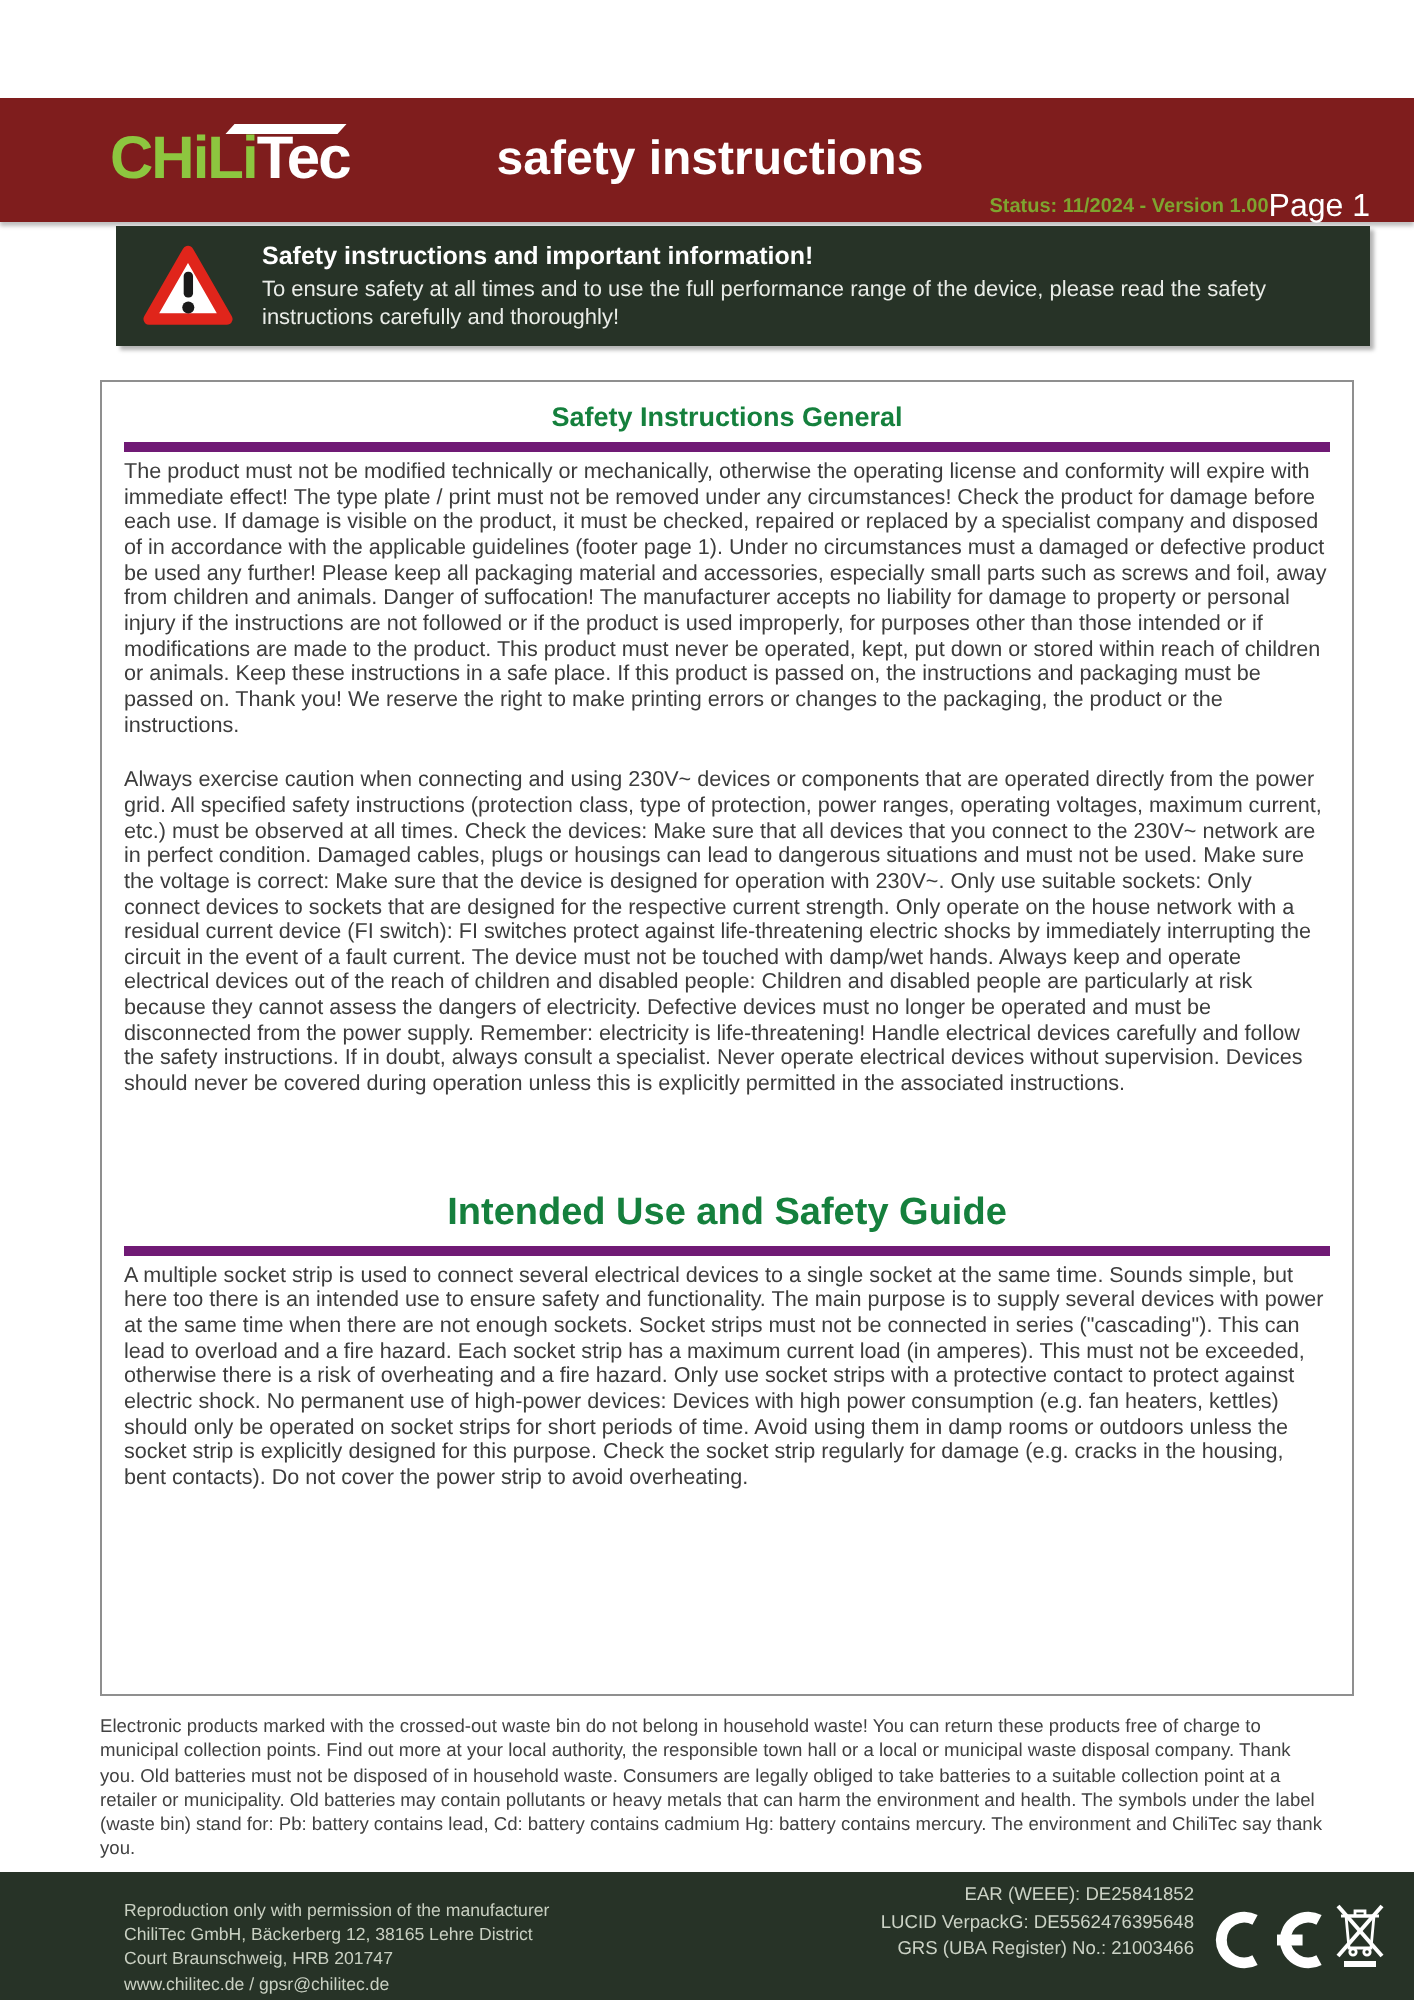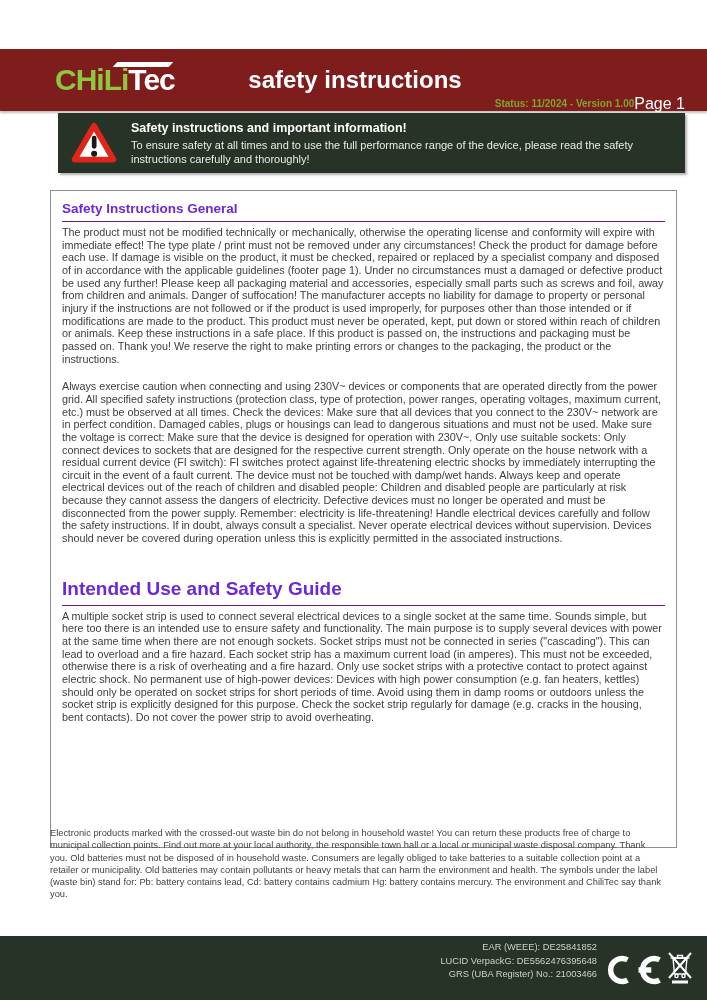--- a/index.html
+++ b/index.html
@@ -48,31 +48,31 @@
   .warn-title { color:#ffffff; font-weight:bold; font-size:12.5px; line-height:16px; margin-bottom:2px; }
   .warn-body { font-size:11px; line-height:14px; }
 
   
   .content {
     position:absolute; top:190px; left:50px; width:627px; height:658px;
     border:1px solid #8f8f8f; background:#ffffff; padding:9px 11px;
     overflow:hidden;
   }
   .sec-heading {
-    font-weight:bold; color:#6d28d9; font-size:13.5px; line-height:18px;
-    padding-bottom:3px; border-bottom:1px solid #701a75; margin-bottom:4px;
+    font-weight:bold; color:#15803d; font-size:13.5px; line-height:18px;
+    padding-bottom:3px; border-bottom:5px solid #701a75; margin-bottom:4px;text-align:center;
   }
   .sec-heading.big { font-size:19px; line-height:24px; padding-bottom:4px; }
   .sec-body { color:#3d3d3d; font-size:10.8px; line-height:12.65px; }
   .sec2 { margin-top:15px; }
-  .sec3 { margin-top:32px; }
+  .sec3 { margin-top:46px; }
 
   
   .disclaimer {
-    position:absolute; top:827px; left:50px; width:613px;
+    position:absolute; top:857px; left:50px; width:613px;
     color:#424242; font-size:9.3px; line-height:12.3px;
   }
 
   
   .footer {
     position:absolute; top:936px; left:0; width:707px; height:64px;
     background:#273327;
   }
   .footer-left {
     position:absolute; left:62px; top:13px; color:#c9d0c2;
@@ -127,20 +127,26 @@
     </div>
     <div class="sec3">
       <div class="sec-heading big">Intended Use and Safety Guide</div>
       <div class="sec-body">A multiple socket strip is used to connect several electrical devices to a single socket at the same time. Sounds simple, but here too there is an intended use to ensure safety and functionality. The main purpose is to supply several devices with power at the same time when there are not enough sockets. Socket strips must not be connected in series ("cascading"). This can lead to overload and a fire hazard. Each socket strip has a maximum current load (in amperes). This must not be exceeded, otherwise there is a risk of overheating and a fire hazard. Only use socket strips with a protective contact to protect against electric shock. No permanent use of high-power devices: Devices with high power consumption (e.g. fan heaters, kettles) should only be operated on socket strips for short periods of time. Avoid using them in damp rooms or outdoors unless the socket strip is explicitly designed for this purpose. Check the socket strip regularly for damage (e.g. cracks in the housing, bent contacts). Do not cover the power strip to avoid overheating.</div>
     </div>
   </div>
 
   <div class="disclaimer">Electronic products marked with the crossed-out waste bin do not belong in household waste! You can return these products free of charge to municipal collection points. Find out more at your local authority, the responsible town hall or a local or municipal waste disposal company. Thank you. Old batteries must not be disposed of in household waste. Consumers are legally obliged to take batteries to a suitable collection point at a retailer or municipality. Old batteries may contain pollutants or heavy metals that can harm the environment and health. The symbols under the label (waste bin) stand for: Pb: battery contains lead, Cd: battery contains cadmium Hg: battery contains mercury. The environment and ChiliTec say thank you.</div>
 
   <div class="footer">
+    <div class="footer-left">
+      <div>Reproduction only with permission of the manufacturer</div>
+      <div>ChiliTec GmbH, Bäckerberg 12, 38165 Lehre District</div>
+      <div>Court Braunschweig, HRB 201747</div>
+      <div>www.chilitec.de / gpsr@chilitec.de</div>
+    </div>
     <div class="footer-right">
       <div>EAR (WEEE): DE25841852</div>
       <div>LUCID VerpackG: DE5562476395648</div>
       <div>GRS (UBA Register) No.: 21003466</div>
     </div>
     <div class="footer-marks">
       <svg class="ce-icon" viewBox="0 0 70 32">
         <path d="M29 5 A12.5 12.5 0 1 0 29 27" stroke="#ffffff" stroke-width="6" fill="none" stroke-linecap="butt"></path>
         <path d="M64 5 A12.5 12.5 0 1 0 64 27" stroke="#ffffff" stroke-width="6" fill="none" stroke-linecap="butt"></path>
         <line x1="41" y1="16" x2="55" y2="16" stroke="#ffffff" stroke-width="6"></line>

